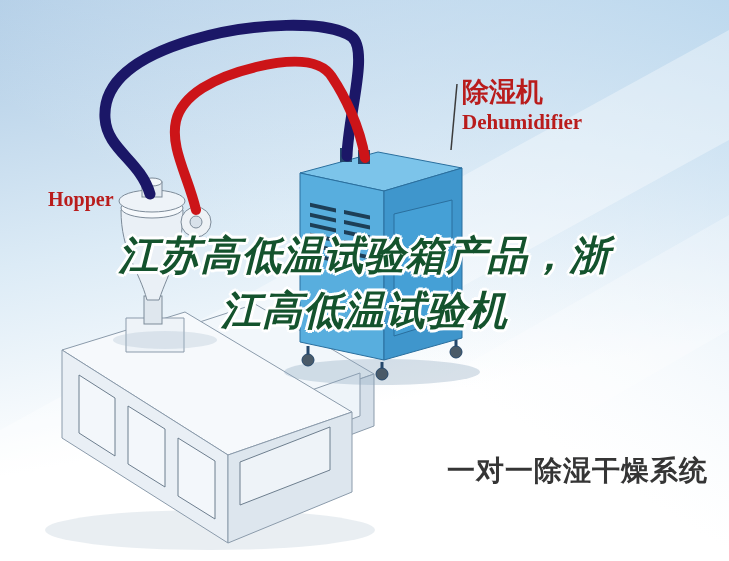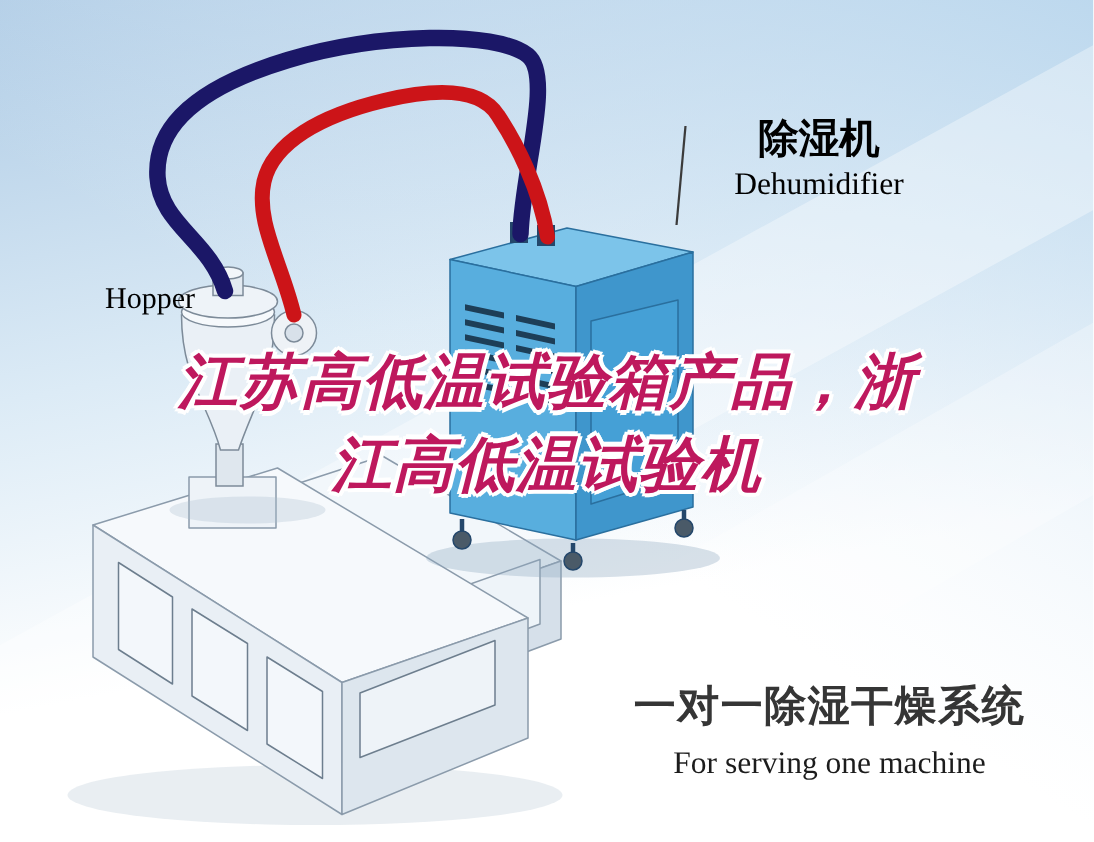--- a/index.html
+++ b/index.html
@@ -3,40 +3,40 @@
 <meta charset="utf-8">
 <style>
   html,body{margin:0;padding:0;background:#fff;}
   .stage{
     position:relative;width:729px;height:561px;overflow:hidden;
     font-family:"Liberation Sans",sans-serif;background:#fff;
   }
   .stage svg{position:absolute;left:0;top:0;}
   .overlay{position:absolute;z-index:5;}
   
-  .label{ text-align:center; color:#000000; }
+  .label{ text-align:left; color:#b91c1c; }
   .label .zh{ font-weight:bold; line-height:1.1; }
-  .label .en{ font-family:"Liberation Serif",serif; line-height:1.15; }
+  .label .en{ font-family:"Liberation Serif",serif; line-height:1.15;font-weight:bold; }
   .label-dehumidifier{ left:462px; top:78px; width:168px; }
   .label-dehumidifier .zh{ font-size:27px; }
   .label-dehumidifier .en{ font-size:21px; margin-top:2px;}
   .label-hopper{ left:48px; top:168px; width:104px; }
   .label-hopper .zh{ font-size:24px; }
   .label-hopper .en{ font-size:20px; margin-top:20px;}
   
   .watermark{
     left:0; top:228px; width:729px; text-align:center;
     font-size:40px; font-weight:bold; font-style:italic;
-    color:#be185d; line-height:1.38; letter-spacing:1px;
+    color:#14532d; line-height:1.38; letter-spacing:1px;
     text-shadow:
       -2px -2px 0 #fff, 2px -2px 0 #fff, -2px 2px 0 #fff, 2px 2px 0 #fff,
       0 -3px 0 #fff, 0 3px 0 #fff, -3px 0 0 #fff, 3px 0 0 #fff;
   }
   
-  .caption{ left:398px; top:452px; width:310px; text-align:center; }
+  .caption{ left:398px; top:452px; width:310px; text-align:right; }
   .caption .zh{ font-size:28px; font-weight:bold; color:#353535; letter-spacing:1px;}
   .caption .en{ font-family:"Liberation Serif",serif; font-size:21px; color:#1c1c1c; margin-top:6px;}
 </style>
 </head>
 <body>
 
 <div class="stage">
 
   <svg width="729" height="561" viewBox="0 0 729 561">
     <defs>
@@ -142,16 +142,15 @@
     <div class="en">Hopper</div>
   </div>
 
   <div class="overlay watermark">
     <div>江苏高低温试验箱产品，浙</div>
     <div>江高低温试验机</div>
   </div>
 
   <div class="overlay caption">
     <div class="zh">一对一除湿干燥系统</div>
-    <div class="en">For serving one machine</div>
   </div>
 
 </div>
 
 </body></html>

